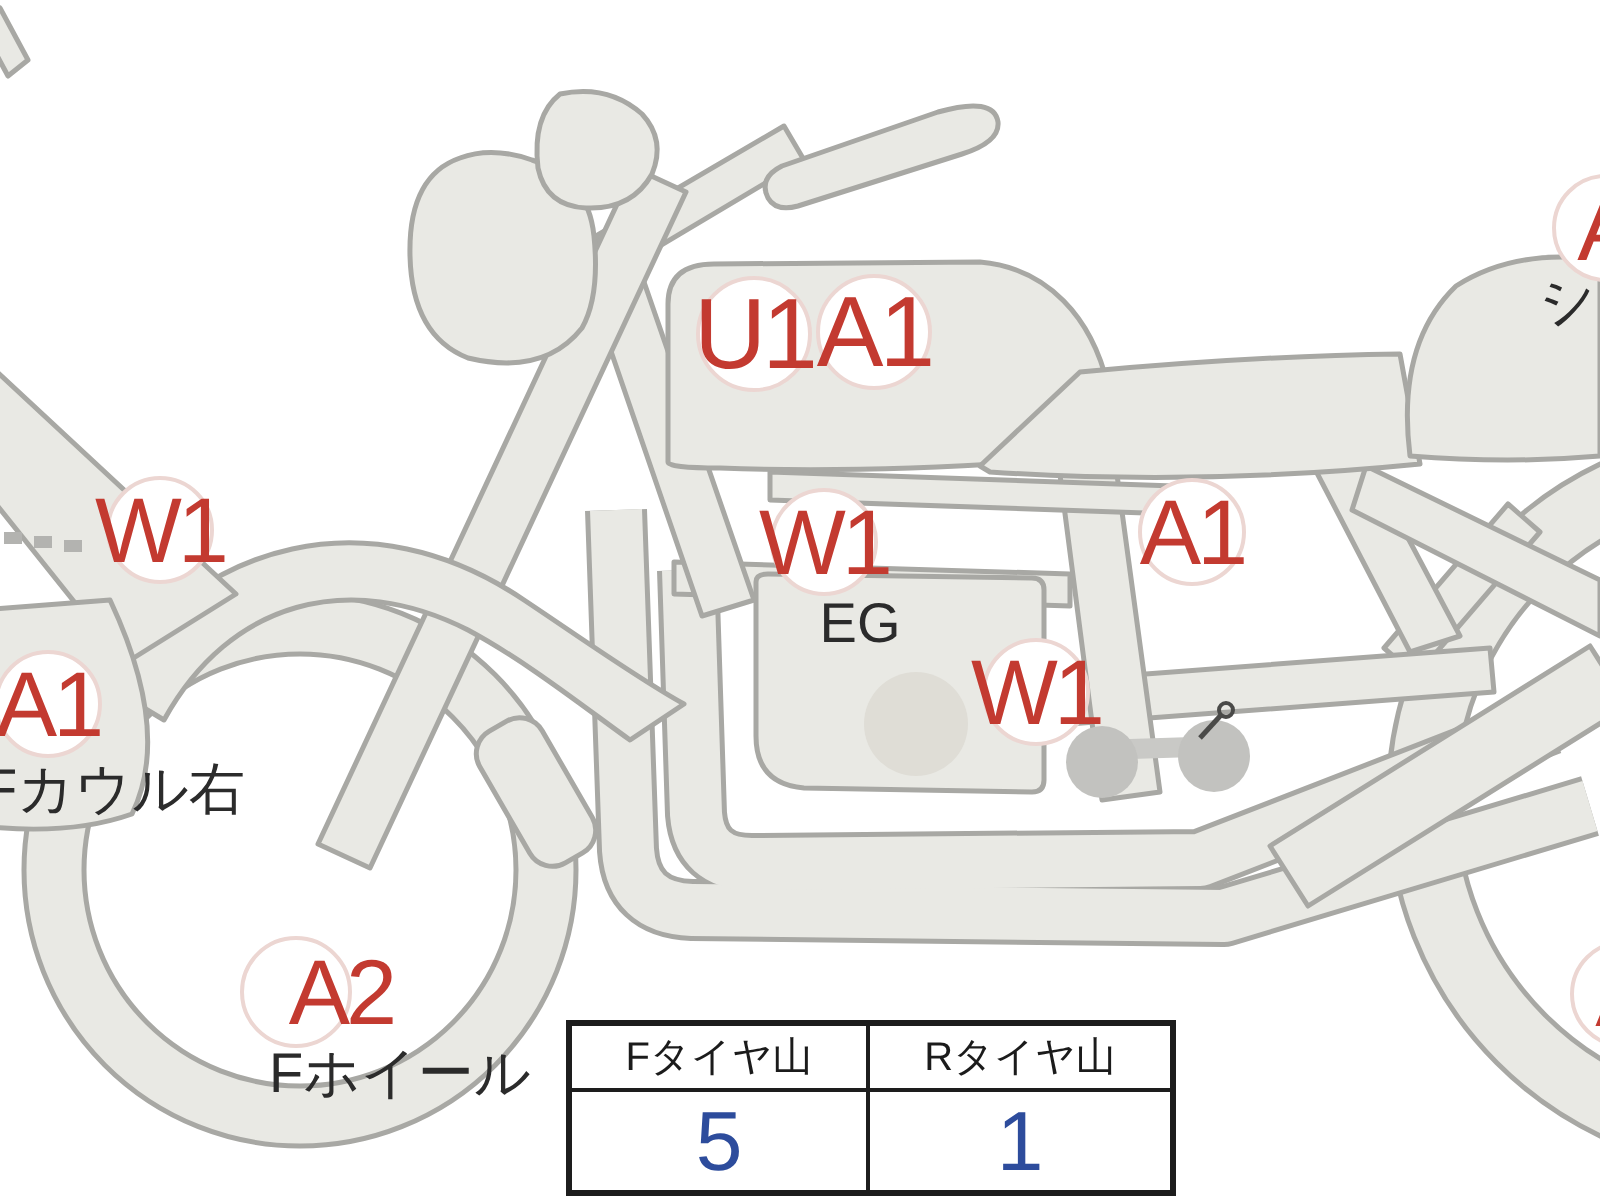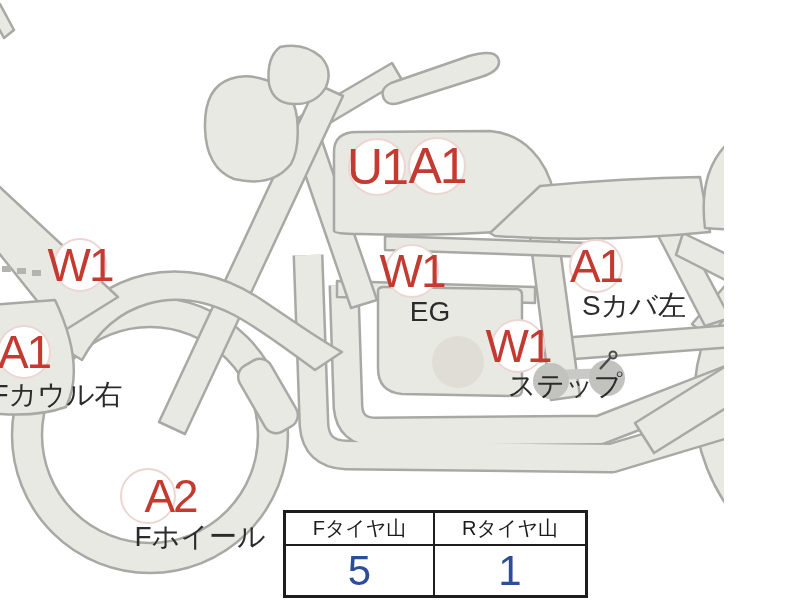--- a/index.html
+++ b/index.html
@@ -1,17 +1,17 @@
 <!DOCTYPE html>
 <html><head>
 <meta charset="utf-8">
 <style>
   html,body{margin:0;padding:0;background:#fff;}
   #stage{
-    position:relative;width:724px;height:600px;overflow:hidden;background:#ffffff;
+    position:relative;width:800px;height:600px;overflow:hidden;background:#ffffff;
     font-family:"Liberation Sans","DejaVu Sans",sans-serif;
   }
   #bike-art{position:absolute;left:0;top:0;}
   .marker{
     position:absolute;display:flex;align-items:center;justify-content:center;
     background:#ffffff;border:2px solid #ecd6d2;border-radius:50%;
     box-sizing:border-box;overflow:visible;
   }
   .marker .code{
     color:#c33a30;font-weight:500;letter-spacing:-2px;line-height:1;
@@ -129,22 +129,20 @@
     <span class="code" style="font-size:46px;padding-left:45px;">A2</span>
   </div>
   <div class="marker" style="left:776px;top:87px;width:54px;height:54px;">
     <span class="code" style="font-size:46px;">A</span>
   </div>
   <div class="marker" style="left:785px;top:470px;width:54px;height:54px;">
     <span class="code" style="font-size:46px;">A</span>
   </div>
 
   <div class="part-label" style="left:430px;top:312px;">EG</div>
-  <div class="part-label" style="left:634px;top:306px;">Sカバ左</div>
-  <div class="part-label" style="left:565px;top:386px;">ステップ</div>
   <div class="part-label" style="left:57px;top:395px;">Fカウル右</div>
   <div class="part-label" style="left:200px;top:537px;">Fホイール</div>
   <div class="part-label rot" style="left:784px;top:150px;">シ</div>
 
   <div id="tire-table">
     <div class="cell hdr c1">Fタイヤ山</div>
     <div class="cell hdr">Rタイヤ山</div>
     <div class="cell val c1">5</div>
     <div class="cell val">1</div>
   </div>

